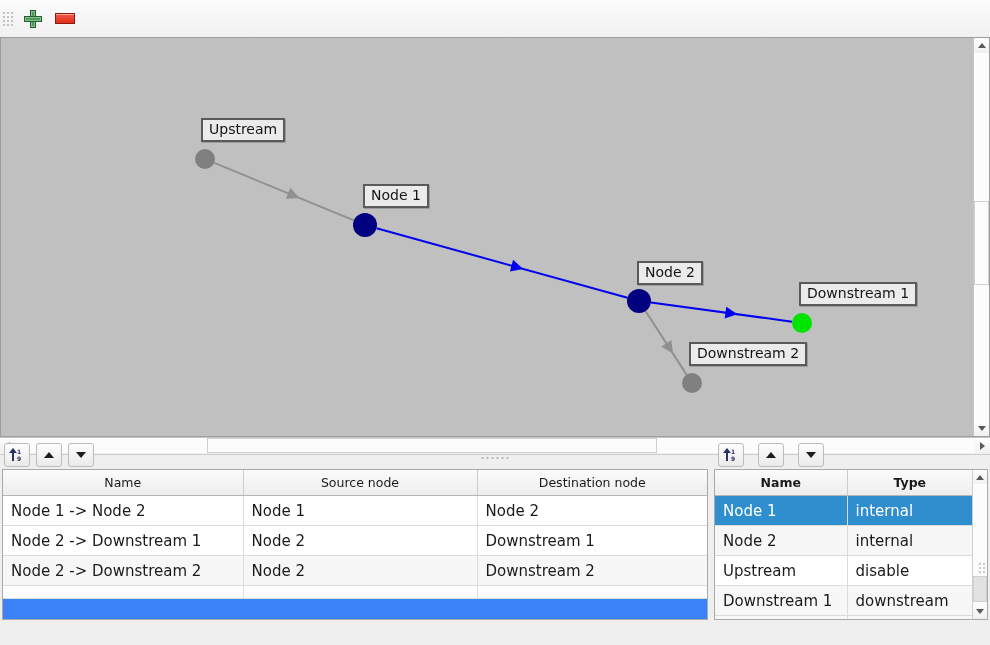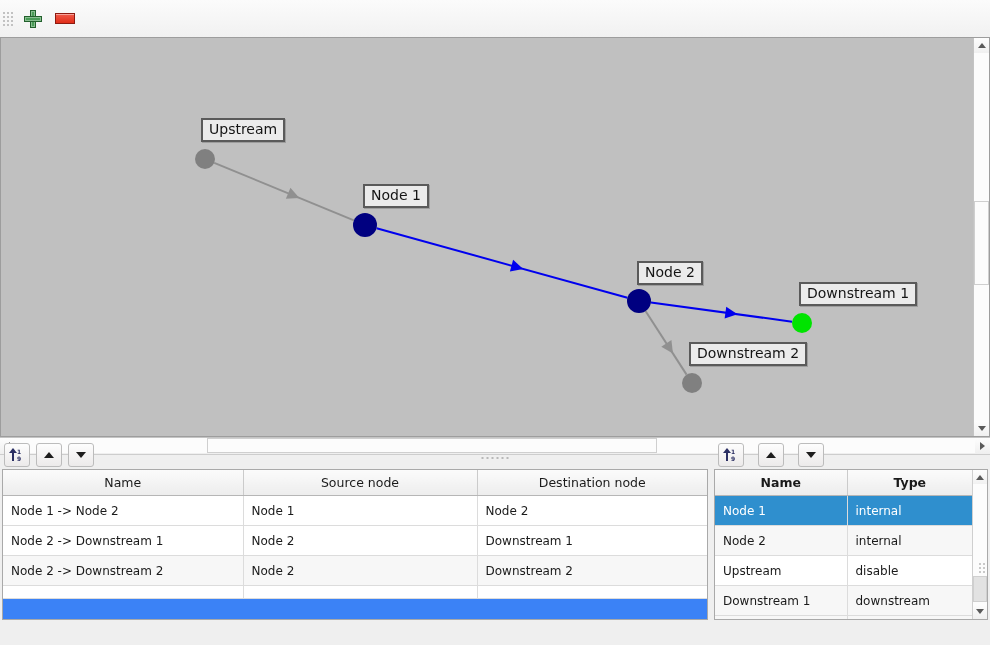--- a/index.html
+++ b/index.html
@@ -128,21 +128,21 @@
   th{
     background:linear-gradient(#fbfbfb,#ededed);
     border-right:1px solid #cbcbcb;border-bottom:1px solid #b6b6b6;
     height:25px;font-weight:normal;font-size:12.5px;color:#1a1a1a;text-align:center;
     padding:0 4px;
   }
   .pane-right th{font-weight:bold;}
   th:last-child{border-right:none;}
   td{
     height:29px;border-right:1px solid #dcdcdc;border-bottom:1px solid #dcdcdc;
-    padding:0 8px;font-size:12px;color:#1a1a1a;white-space:nowrap;overflow:hidden;
+    padding:0 8px;font-size:15px;color:#1a1a1a;white-space:nowrap;overflow:hidden;
   }
   td:last-child{border-right:none;}
   tr.odd td{background:#ffffff;}
   tr.even td{background:#f7f7f7;}
   tr.sel td{background:#2f8fce;color:#ffffff;}
   .rowclip td{height:12px;}
 
   .tbl-sb{
     position:absolute;right:0;top:0;bottom:0;width:15px;
     background:#fbfbfb;border-left:1px solid #cfcfcf;box-sizing:border-box;

